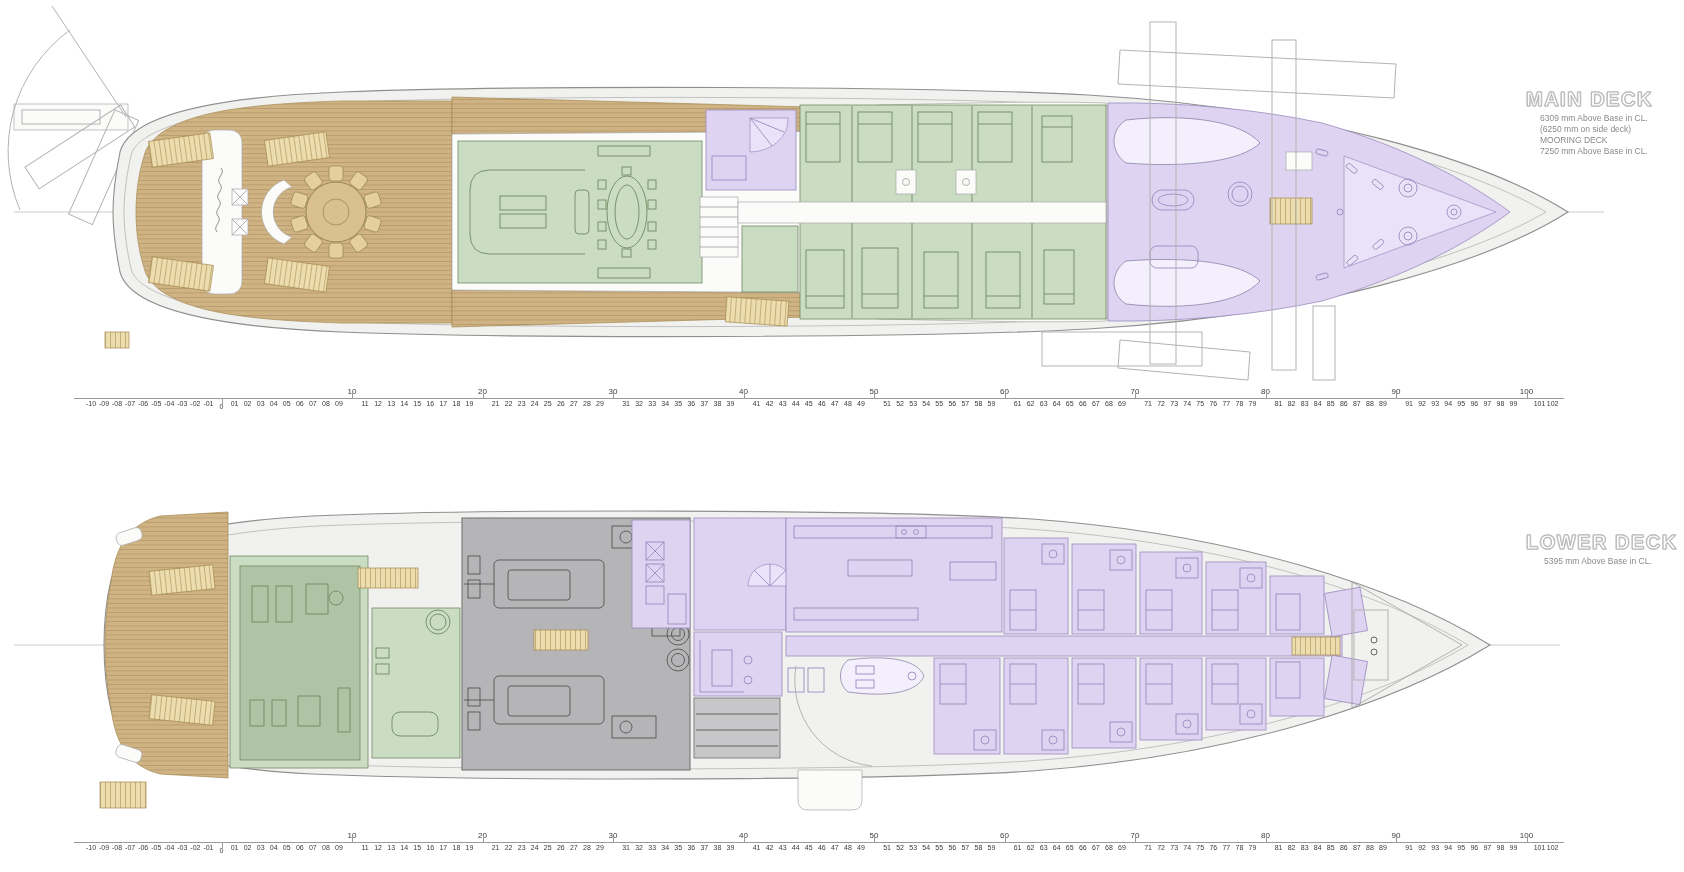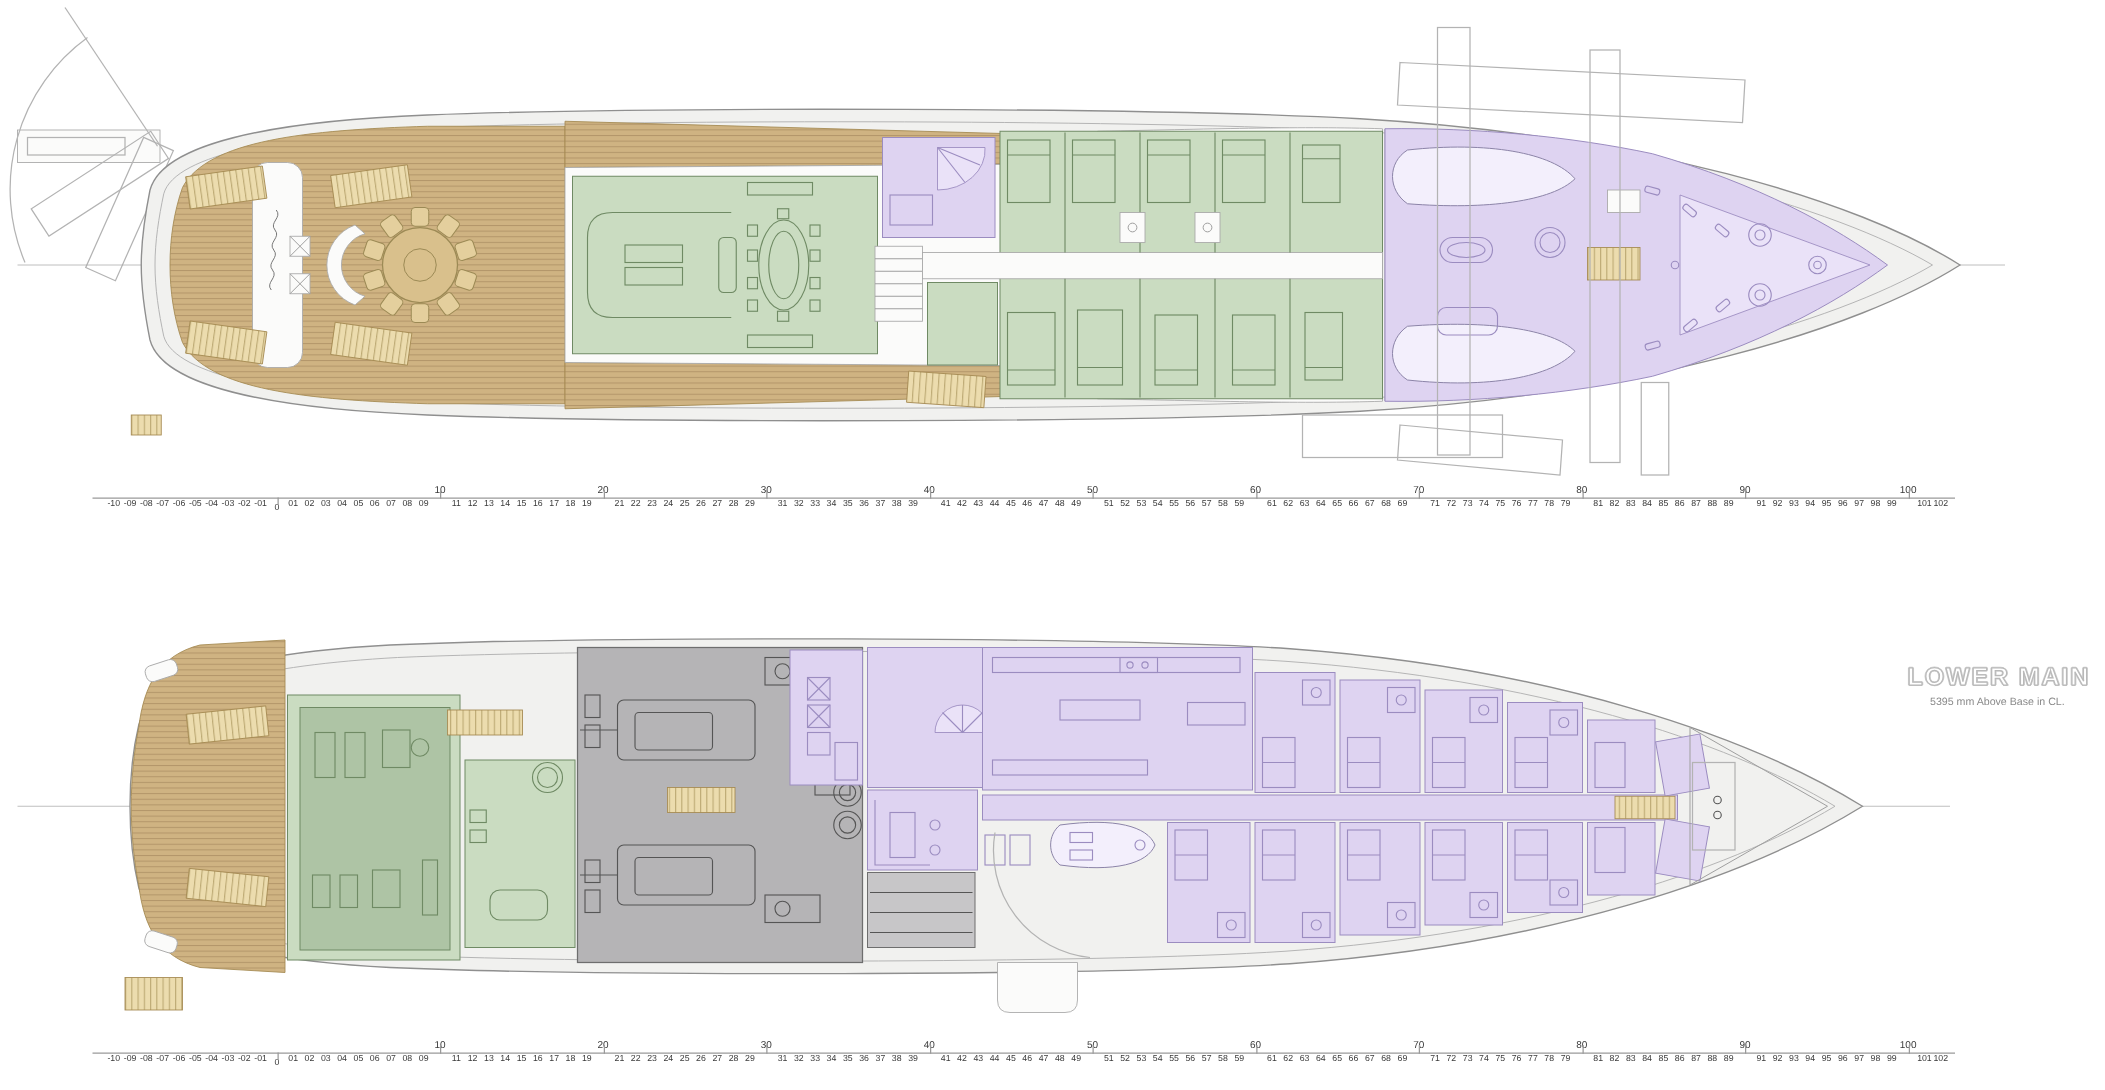--- a/index.html
+++ b/index.html
@@ -253,20 +253,29 @@
     <g>
       <rect x="1150" y="22" width="26" height="342" class="ghost"></rect>
       <rect x="1272" y="40" width="24" height="330" class="ghost"></rect>
       <path class="ghost" d="M1120,50 L1396,64 L1394,98 L1118,84 Z"></path>
       <rect x="1042" y="332" width="160" height="34" class="ghost"></rect>
       <path class="ghost" d="M1120,340 L1250,352 L1248,380 L1118,368 Z"></path>
       <rect x="1313" y="306" width="22" height="74" class="ghost"></rect>
     </g>
   </svg>
 
+  <div class="title-block" style="left:1526px;top:88px">
+    <div class="deck-title">MAIN DECK</div>
+    <div class="subs">
+        <div class="sub-line">6309 mm Above Base in CL.</div>
+        <div class="sub-line">(6250 mm on side deck)</div>
+        <div class="sub-line">MOORING DECK</div>
+        <div class="sub-line">7250 mm Above Base in CL.</div>
+      </div>
+  </div>
 
   <div class="ruler" style="top:382px">
       <div class="ruler-line"></div>
       <span class="f-minor" style="left: 91px;">-10</span>
       <span class="f-minor" style="left: 104.05px;">-09</span>
       <span class="f-minor" style="left: 117.1px;">-08</span>
       <span class="f-minor" style="left: 130.15px;">-07</span>
       <span class="f-minor" style="left: 143.2px;">-06</span>
       <span class="f-minor" style="left: 156.25px;">-05</span>
       <span class="f-minor" style="left: 169.3px;">-04</span>
@@ -588,21 +597,21 @@
     <g>
       <line x1="1352" y1="582" x2="1352" y2="708" class="thin"></line>
       <path d="M1352,582 L1462,645 L1352,708" class="thin"></path>
       <rect x="1354" y="610" width="34" height="70" class="ghost"></rect>
       <circle cx="1374" cy="640" r="3" class="dfurn"></circle>
         <circle cx="1374" cy="652" r="3" class="dfurn"></circle>
     </g>
   </svg>
 
   <div class="title-block" style="left:1526px;top:531px">
-    <div class="deck-title">LOWER MAIN</div>
+    <div class="deck-title">LOWER DECK</div>
     <div class="subs" style="margin-left:18px">
         <div class="sub-line">5395 mm Above Base in CL.</div>
       </div>
   </div>
 
   <div class="ruler" style="top:826px">
       <div class="ruler-line"></div>
       <span class="f-minor" style="left: 91px;">-10</span>
       <span class="f-minor" style="left: 104.05px;">-09</span>
       <span class="f-minor" style="left: 117.1px;">-08</span>

